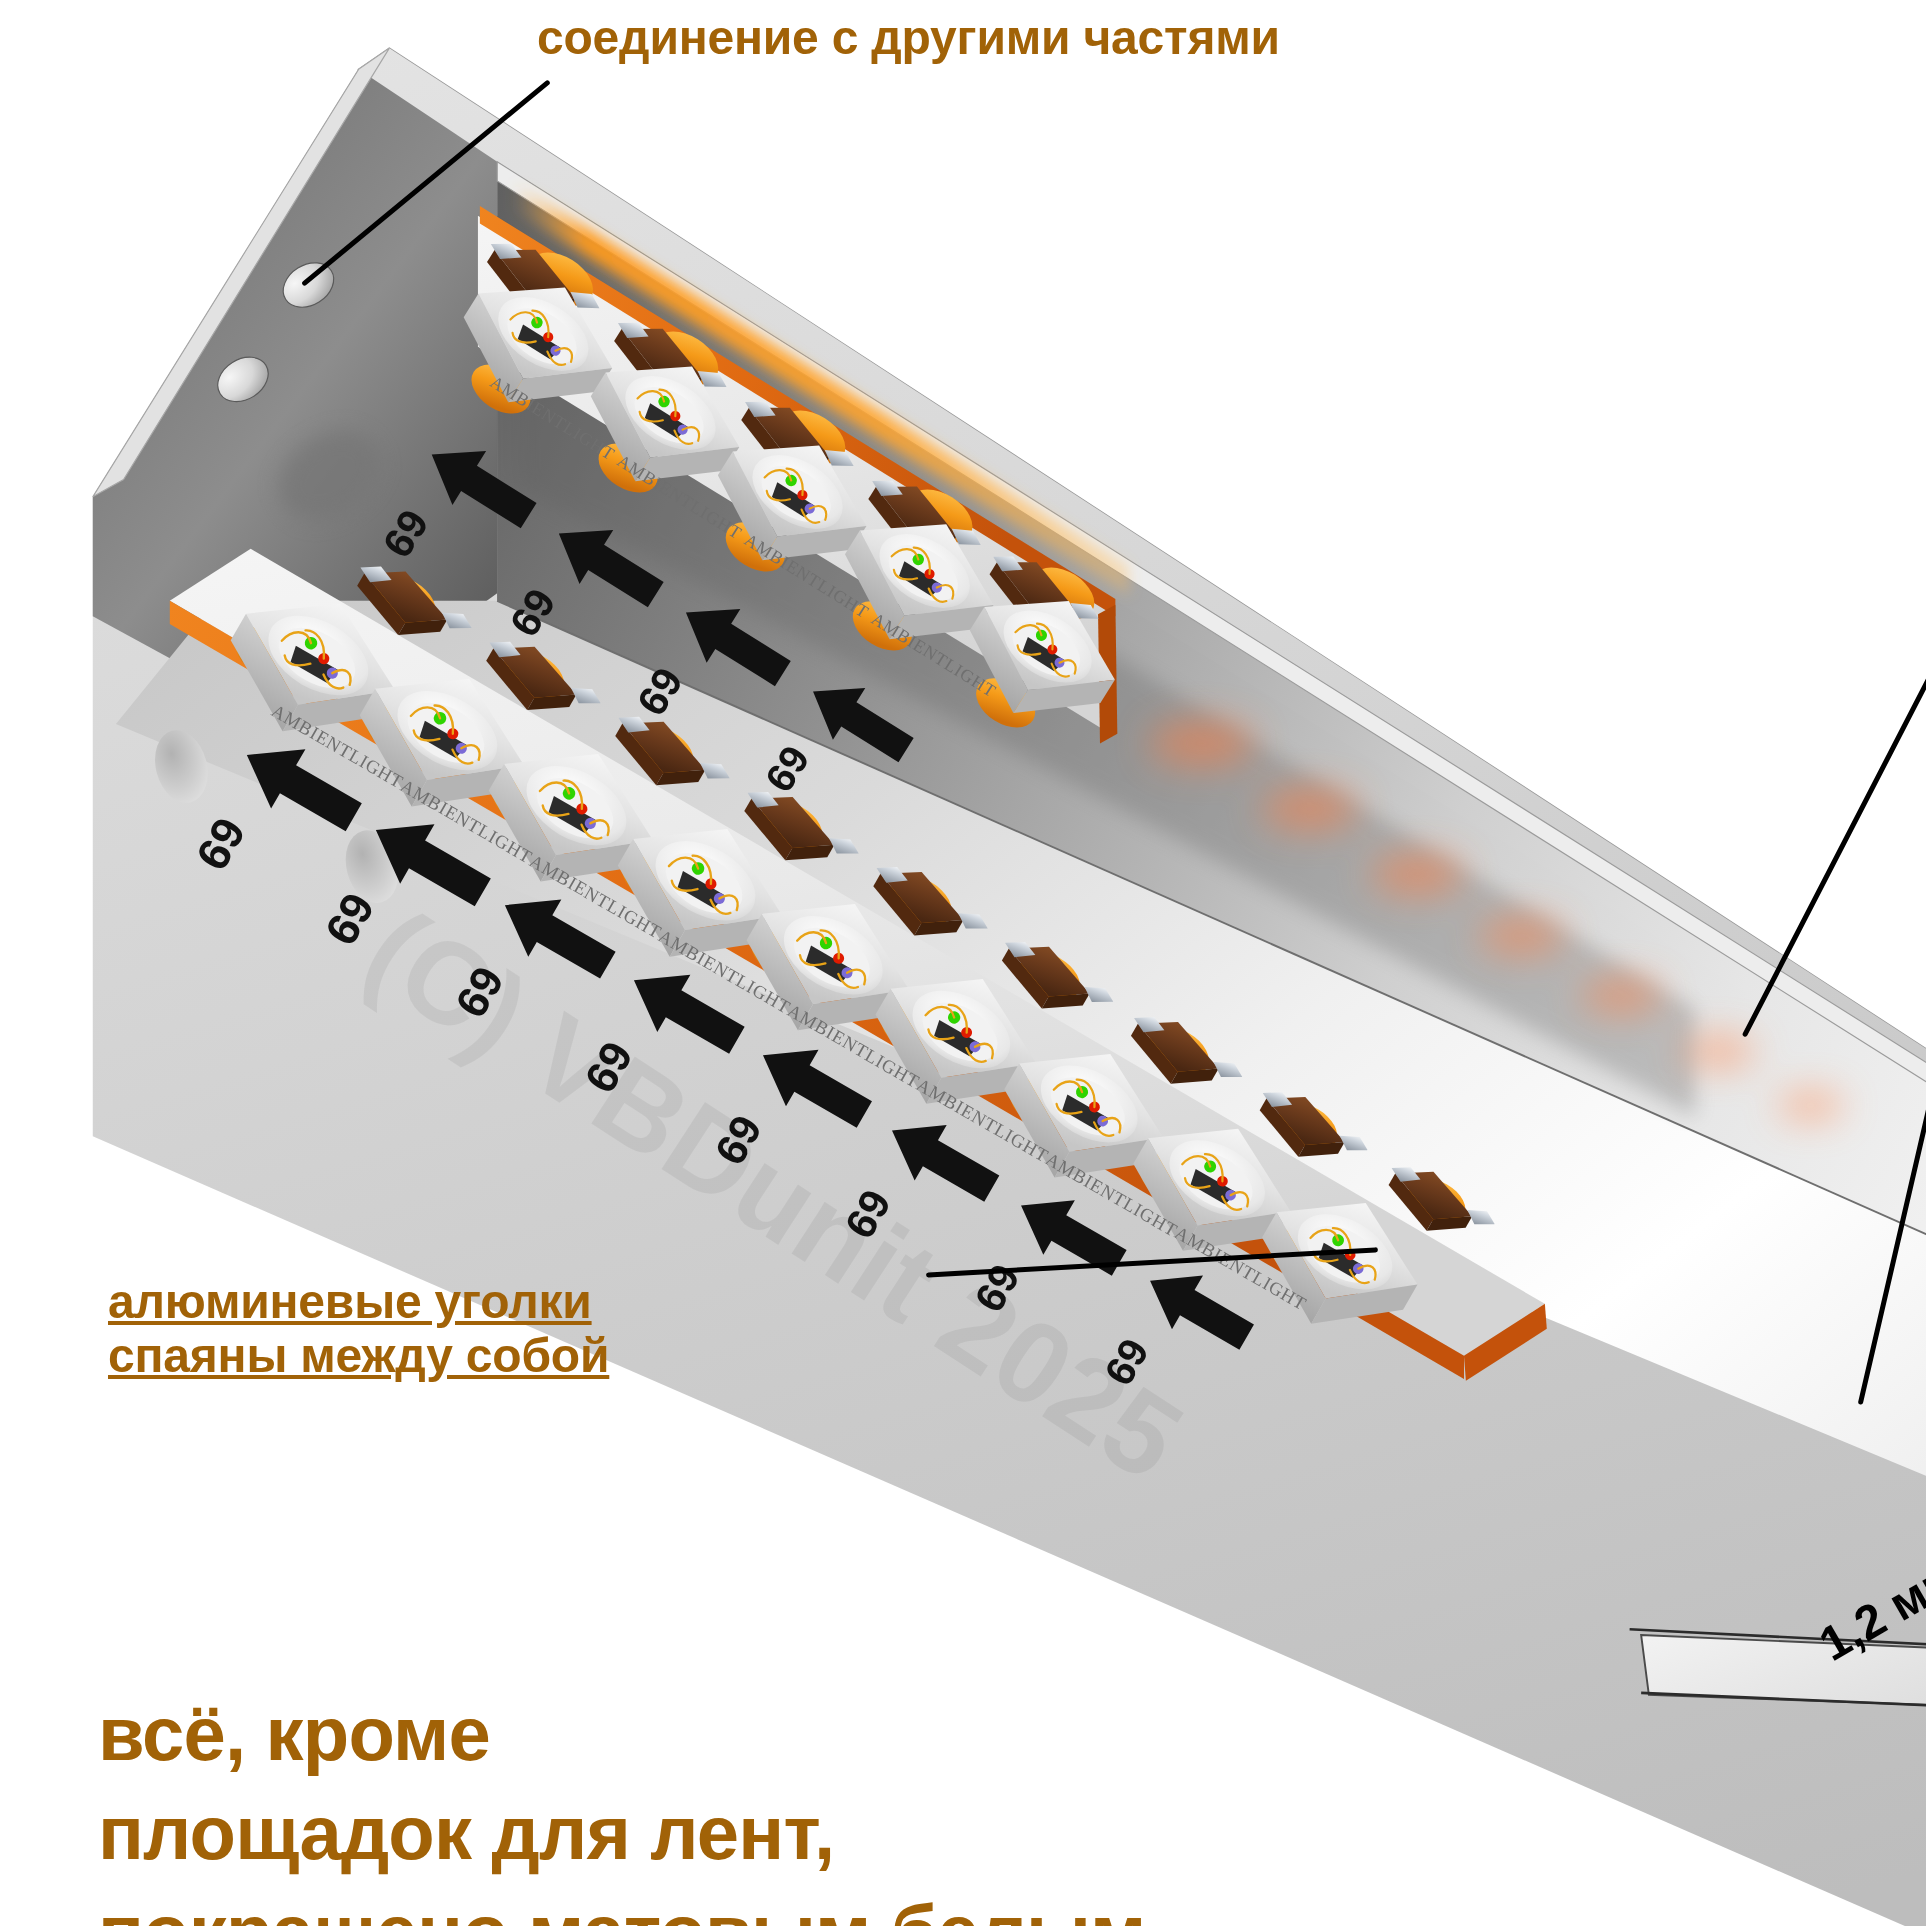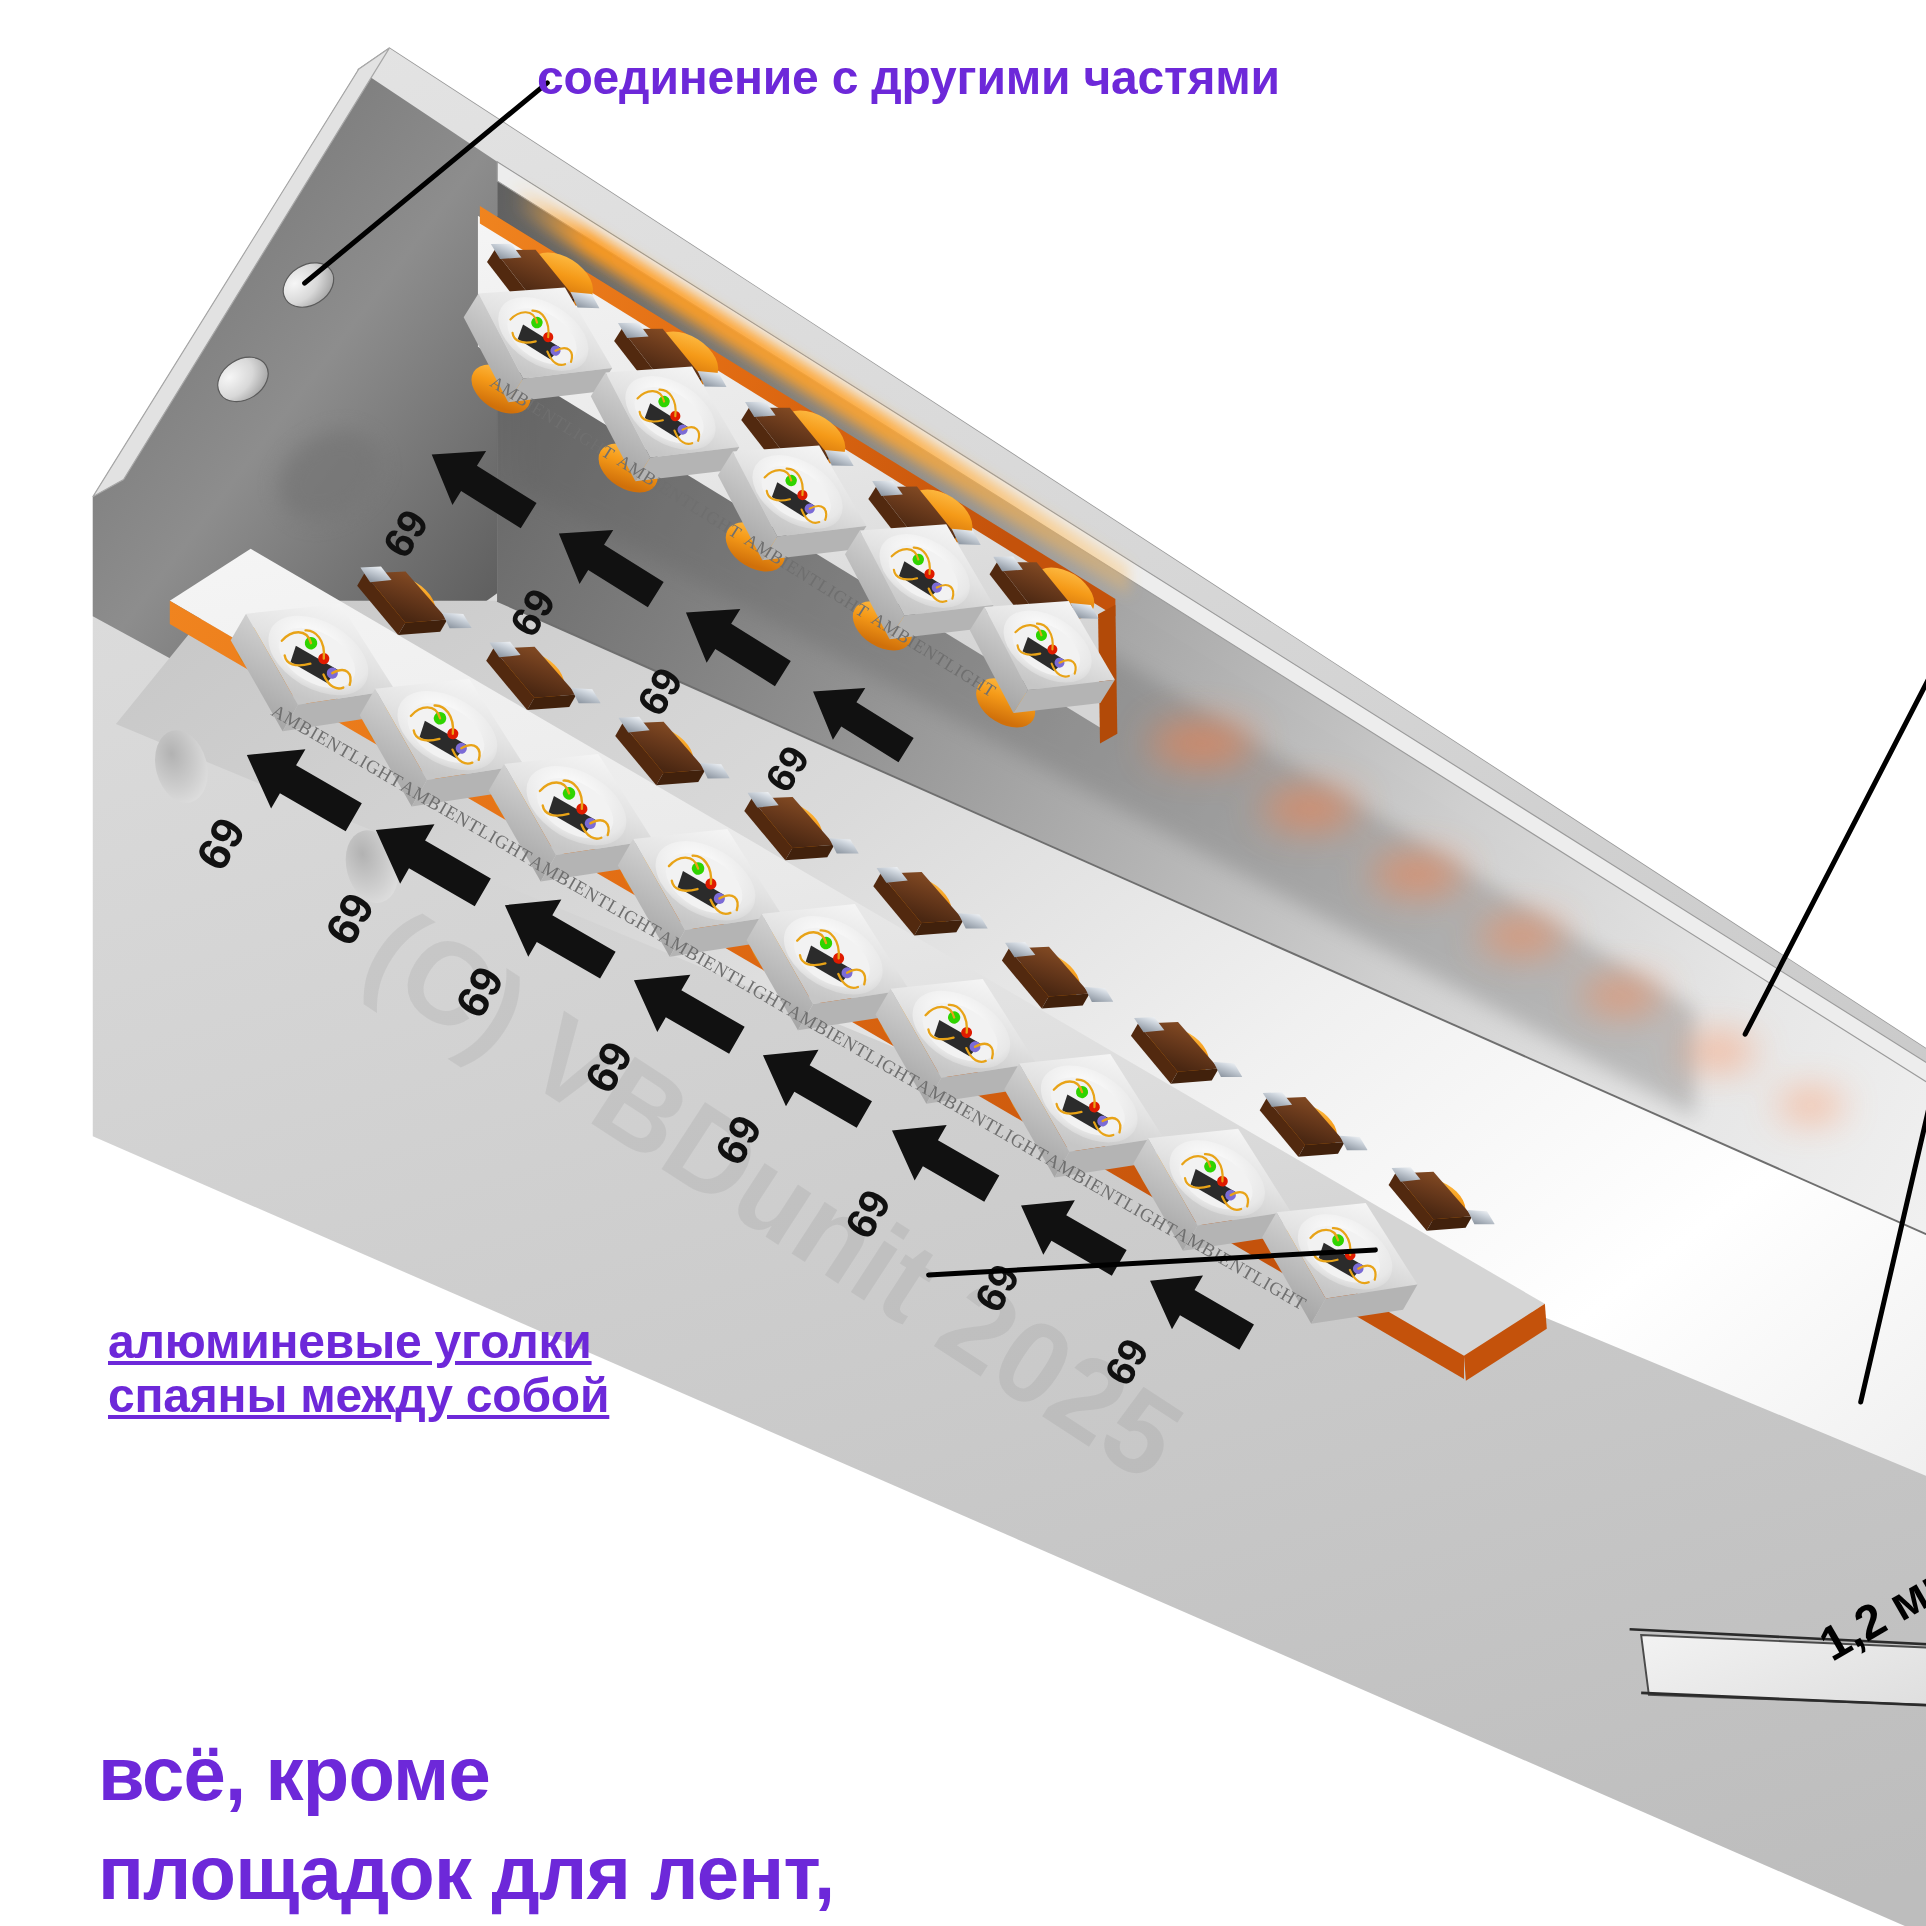--- a/index.html
+++ b/index.html
@@ -9,27 +9,26 @@
     width:2854px; height:2239px;
     position:relative; overflow:hidden;
     font-family:"Liberation Sans","DejaVu Sans",sans-serif;
     background:#ffffff;
   }
   #stage { position:absolute; inset:0; }
   svg.layer { position:absolute; top:0; left:0; width:2854px; height:2239px; overflow:visible; }
 
   .anno {
     position:absolute;
-    color:#6d28d9;
+    color:#a16207;
     font-weight:700;
     line-height:1.12;
     white-space:pre-line;
     letter-spacing:-0.2px;
     font-family:"Liberation Sans","DejaVu Sans",sans-serif;
-    margin-top:40px;
   }
   .anno-top      { left:537px; top:10.8px;   font-size:48px; }
   .anno-solder   { left:108px;  top:1275px; font-size:48px;text-decoration:underline; }
   .anno-paint    { left:98px;  top:1685px; font-size:76px; line-height:1.30; letter-spacing:-0.8px; }
 
   .rot-lbl {
     position:absolute; color:#000; font-weight:700;
     font-family:"Liberation Sans","DejaVu Sans",sans-serif;
     white-space:pre; line-height:1.1;
   }

